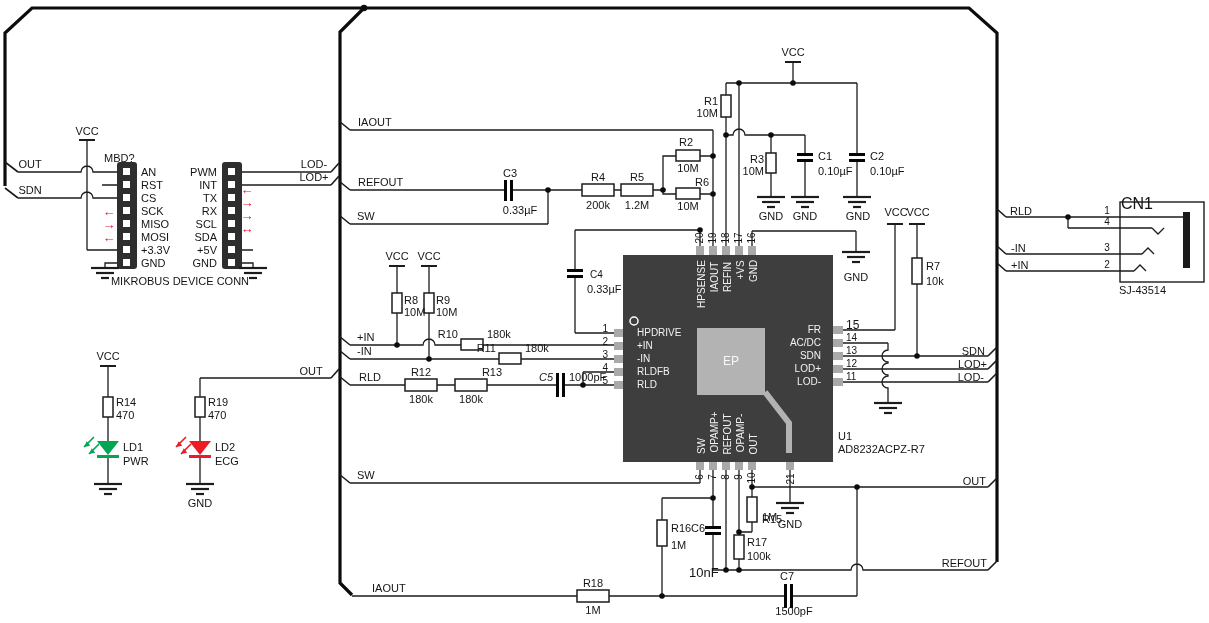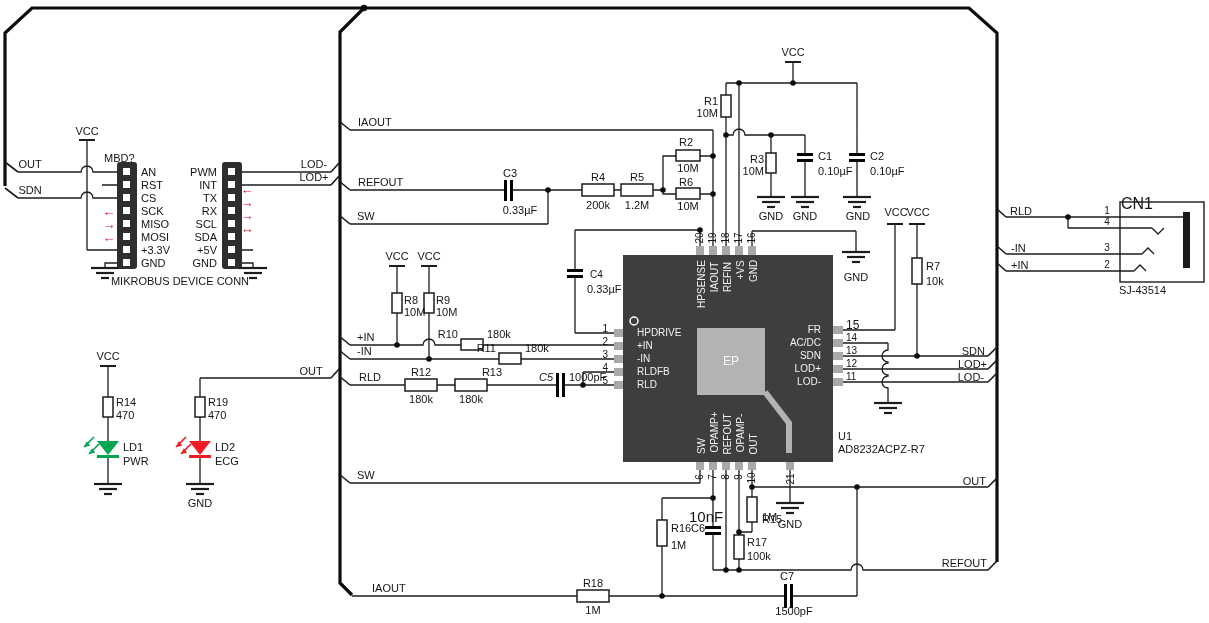--- a/index.html
+++ b/index.html
@@ -288,21 +288,21 @@
       <div class="lbl" style="left: 357px; top: 475px; font-size: 11px; transform: translate(0px, -50%);">SW</div>
       <div class="lbl" style="left: 372px; top: 588px; font-size: 11px; transform: translate(0px, -50%);">IAOUT</div>
       <div class="lbl" style="left: 510px; top: 173px; font-size: 11px; transform: translate(-50%, -50%);">C3</div>
       <div class="lbl" style="left: 520px; top: 210px; font-size: 11px; transform: translate(-50%, -50%);">0.33µF</div>
       <div class="lbl" style="left: 598px; top: 177px; font-size: 11px; transform: translate(-50%, -50%);">R4</div>
       <div class="lbl" style="left: 598px; top: 205px; font-size: 11px; transform: translate(-50%, -50%);">200k</div>
       <div class="lbl" style="left: 637px; top: 177px; font-size: 11px; transform: translate(-50%, -50%);">R5</div>
       <div class="lbl" style="left: 637px; top: 205px; font-size: 11px; transform: translate(-50%, -50%);">1.2M</div>
       <div class="lbl" style="left: 686px; top: 142px; font-size: 11px; transform: translate(-50%, -50%);">R2</div>
       <div class="lbl" style="left: 688px; top: 168px; font-size: 11px; transform: translate(-50%, -50%);">10M</div>
-      <div class="lbl" style="left: 686px; top: 182px; font-size: 11px; transform: translate(-50%, -50%);">R6</div>
+      <div class="lbl" style="left: 686px; top: 182px; font-size: 11px; transform: translate(-50%, -50%); padding-left: 32px;">R6</div>
       <div class="lbl" style="left: 688px; top: 206px; font-size: 11px; transform: translate(-50%, -50%);">10M</div>
       <div class="lbl" style="left: 718px; top: 101px; font-size: 11px; transform: translate(-100%, -50%);">R1</div>
       <div class="lbl" style="left: 718px; top: 113px; font-size: 11px; transform: translate(-100%, -50%);">10M</div>
       <div class="lbl" style="left: 793px; top: 52px; font-size: 11px; transform: translate(-50%, -50%);">VCC</div>
       <div class="lbl" style="left: 764px; top: 159px; font-size: 11px; transform: translate(-100%, -50%);">R3</div>
       <div class="lbl" style="left: 764px; top: 171px; font-size: 11px; transform: translate(-100%, -50%);">10M</div>
       <div class="lbl" style="left: 818px; top: 156px; font-size: 11px; transform: translate(0px, -50%);">C1</div>
       <div class="lbl" style="left: 818px; top: 171px; font-size: 11px; transform: translate(0px, -50%);">0.10µF</div>
       <div class="lbl" style="left: 870px; top: 156px; font-size: 11px; transform: translate(0px, -50%);">C2</div>
       <div class="lbl" style="left: 870px; top: 171px; font-size: 11px; transform: translate(0px, -50%);">0.10µF</div>
@@ -374,21 +374,21 @@
       <div class="lbl" style="left: 739px; top: 477px; font-size: 10px; transform: translate(-50%, -50%) rotate(-90deg);">9</div>
       <div class="lbl" style="left: 752px; top: 478px; font-size: 10px; transform: translate(-50%, -50%) rotate(-90deg);">10</div>
       <div class="lbl" style="left: 791px; top: 479px; font-size: 10px; transform: translate(-50%, -50%) rotate(-90deg);">21</div>
       <div class="lbl" style="left: 838px; top: 436px; font-size: 11px; transform: translate(0px, -50%);">U1</div>
       <div class="lbl" style="left: 838px; top: 449px; font-size: 11px; transform: translate(0px, -50%);">AD8232ACPZ-R7</div>
       <div class="lbl" style="left: 762px; top: 503px; font-size: 11px; transform: translate(0px, -50%); margin-top: 16px;">R15</div>
       <div class="lbl" style="left: 762px; top: 517px; font-size: 11px; transform: translate(0px, -50%);">1M</div>
       <div class="lbl" style="left: 671px; top: 528px; font-size: 11px; transform: translate(0px, -50%);">R16</div>
       <div class="lbl" style="left: 671px; top: 545px; font-size: 11px; transform: translate(0px, -50%);">1M</div>
       <div class="lbl" style="left: 691px; top: 528px; font-size: 11px; transform: translate(0px, -50%);">C6</div>
-      <div class="lbl" style="left: 689px; top: 516px; font-size: 15px; transform: translate(0px, -50%);">10nF</div>
+      <div class="lbl" style="left: 689px; top: 572px; font-size: 13px; transform: translate(0px, -50%);">10nF</div>
       <div class="lbl" style="left: 747px; top: 542px; font-size: 11px; transform: translate(0px, -50%);">R17</div>
       <div class="lbl" style="left: 747px; top: 556px; font-size: 11px; transform: translate(0px, -50%);">100k</div>
       <div class="lbl" style="left: 593px; top: 583px; font-size: 11px; transform: translate(-50%, -50%);">R18</div>
       <div class="lbl" style="left: 593px; top: 610px; font-size: 11px; transform: translate(-50%, -50%);">1M</div>
       <div class="lbl" style="left: 787px; top: 576px; font-size: 11px; transform: translate(-50%, -50%);">C7</div>
       <div class="lbl" style="left: 794px; top: 611px; font-size: 11px; transform: translate(-50%, -50%);">1500pF</div>
       <div class="lbl" style="left: 790px; top: 524px; font-size: 11px; transform: translate(-50%, -50%);">GND</div>
       <div class="lbl" style="left: 985px; top: 351px; font-size: 11px; transform: translate(-100%, -50%);">SDN</div>
       <div class="lbl" style="left: 987px; top: 364px; font-size: 11px; transform: translate(-100%, -50%);">LOD+</div>
       <div class="lbl" style="left: 984px; top: 377px; font-size: 11px; transform: translate(-100%, -50%);">LOD-</div>

